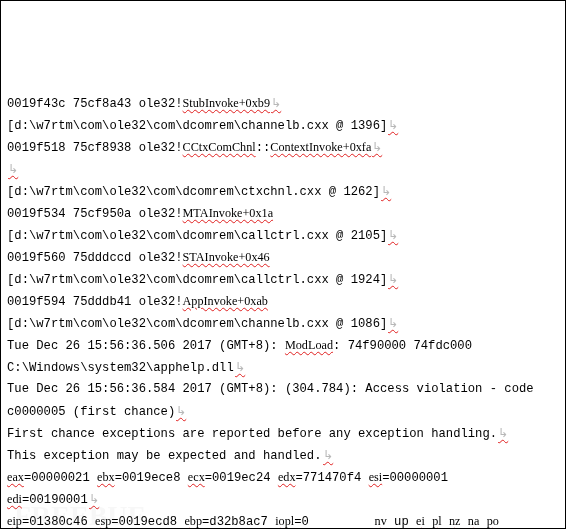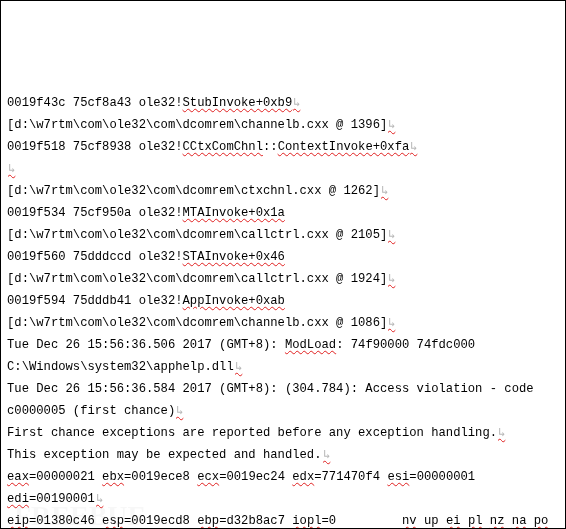--- a/index.html
+++ b/index.html
@@ -15,21 +15,21 @@
     box-sizing: border-box;
     font-family: "Courier New", Courier, monospace;
     font-size: 12.2px;
     line-height: 22px;
     color: #000;
     padding: 3px 6px 0 6px;
     white-space: pre;
   }
   .line { white-space: pre; height: 22px; }
   .dl { }
-  .dl span { text-decoration: underline; text-decoration-style: wavy; text-decoration-color: #e02020; text-decoration-thickness: 1px; text-underline-offset: 2px; }
+  .dl span { text-decoration: underline; text-decoration-style: wavy; text-decoration-color: #e02020; text-decoration-thickness: 1px; text-underline-offset: 2px; font-family: Liberation Serif, serif; }
   .ret {
     display: inline-block;
     color: #b8b8b8;
     font-family: "Courier New", Courier, monospace;
     margin-left: 1px;
     transform: scaleX(-1);
   }
   .wm {
     position: absolute;
     left: 14px;

